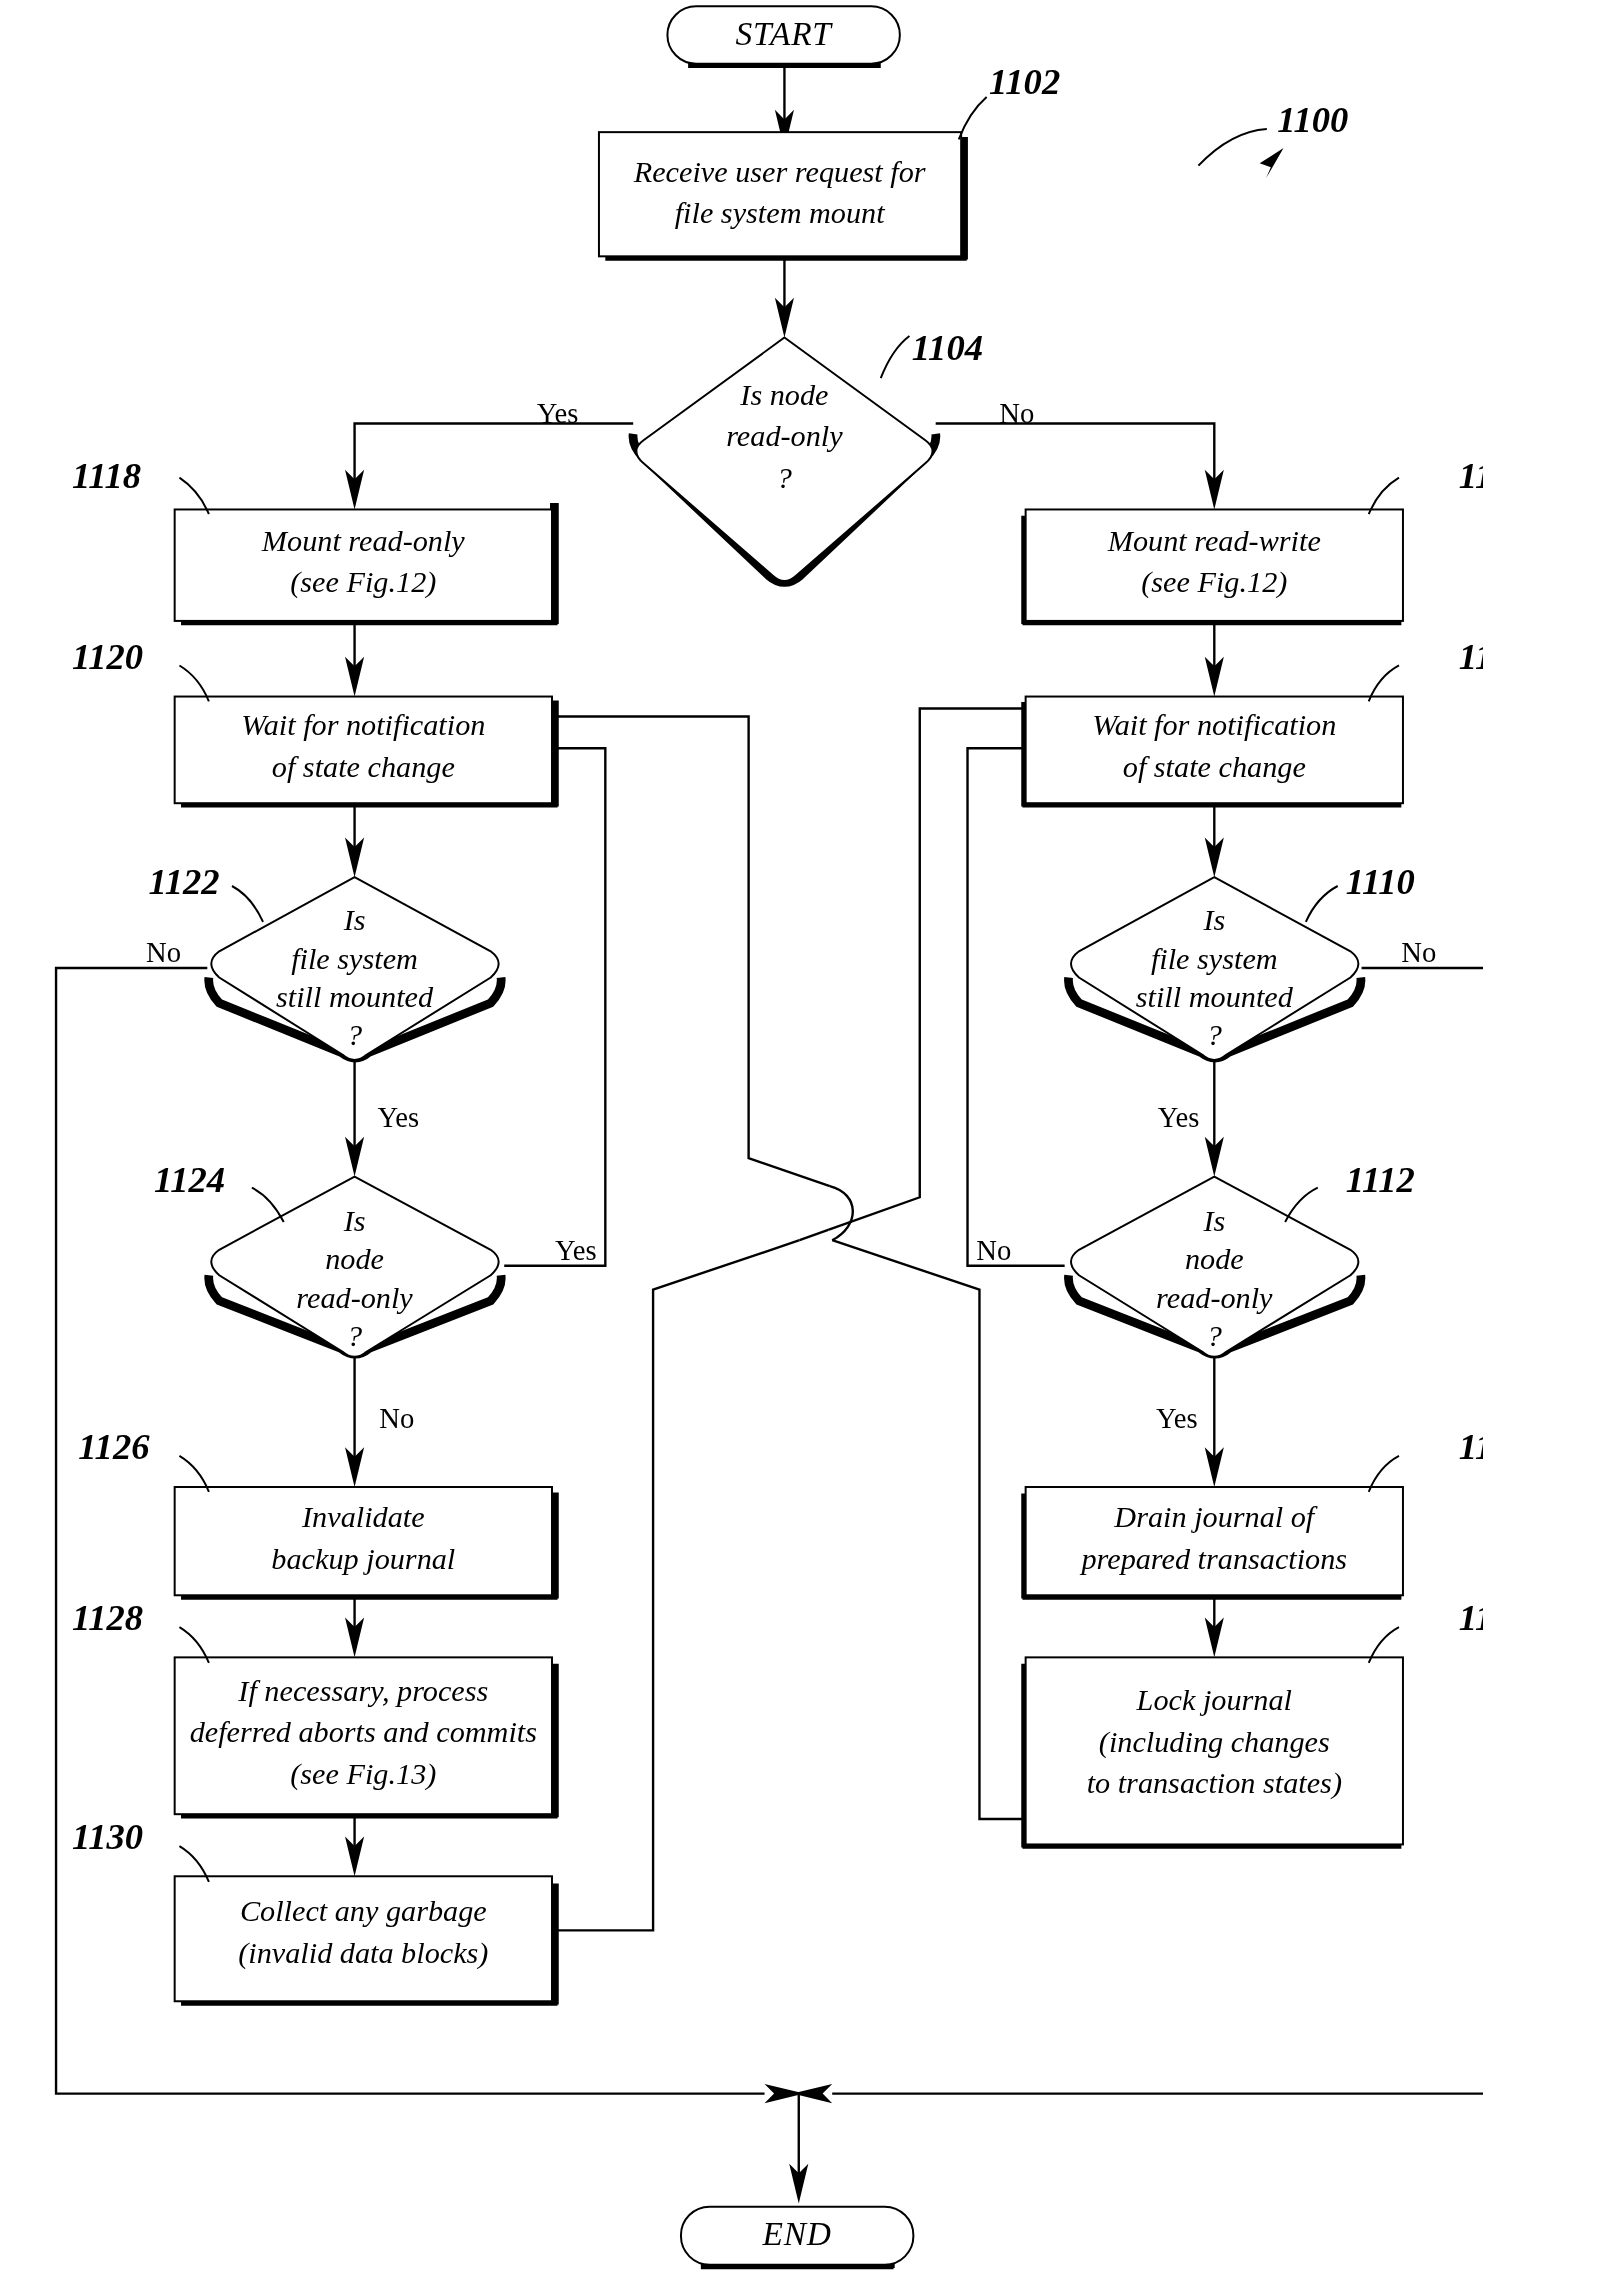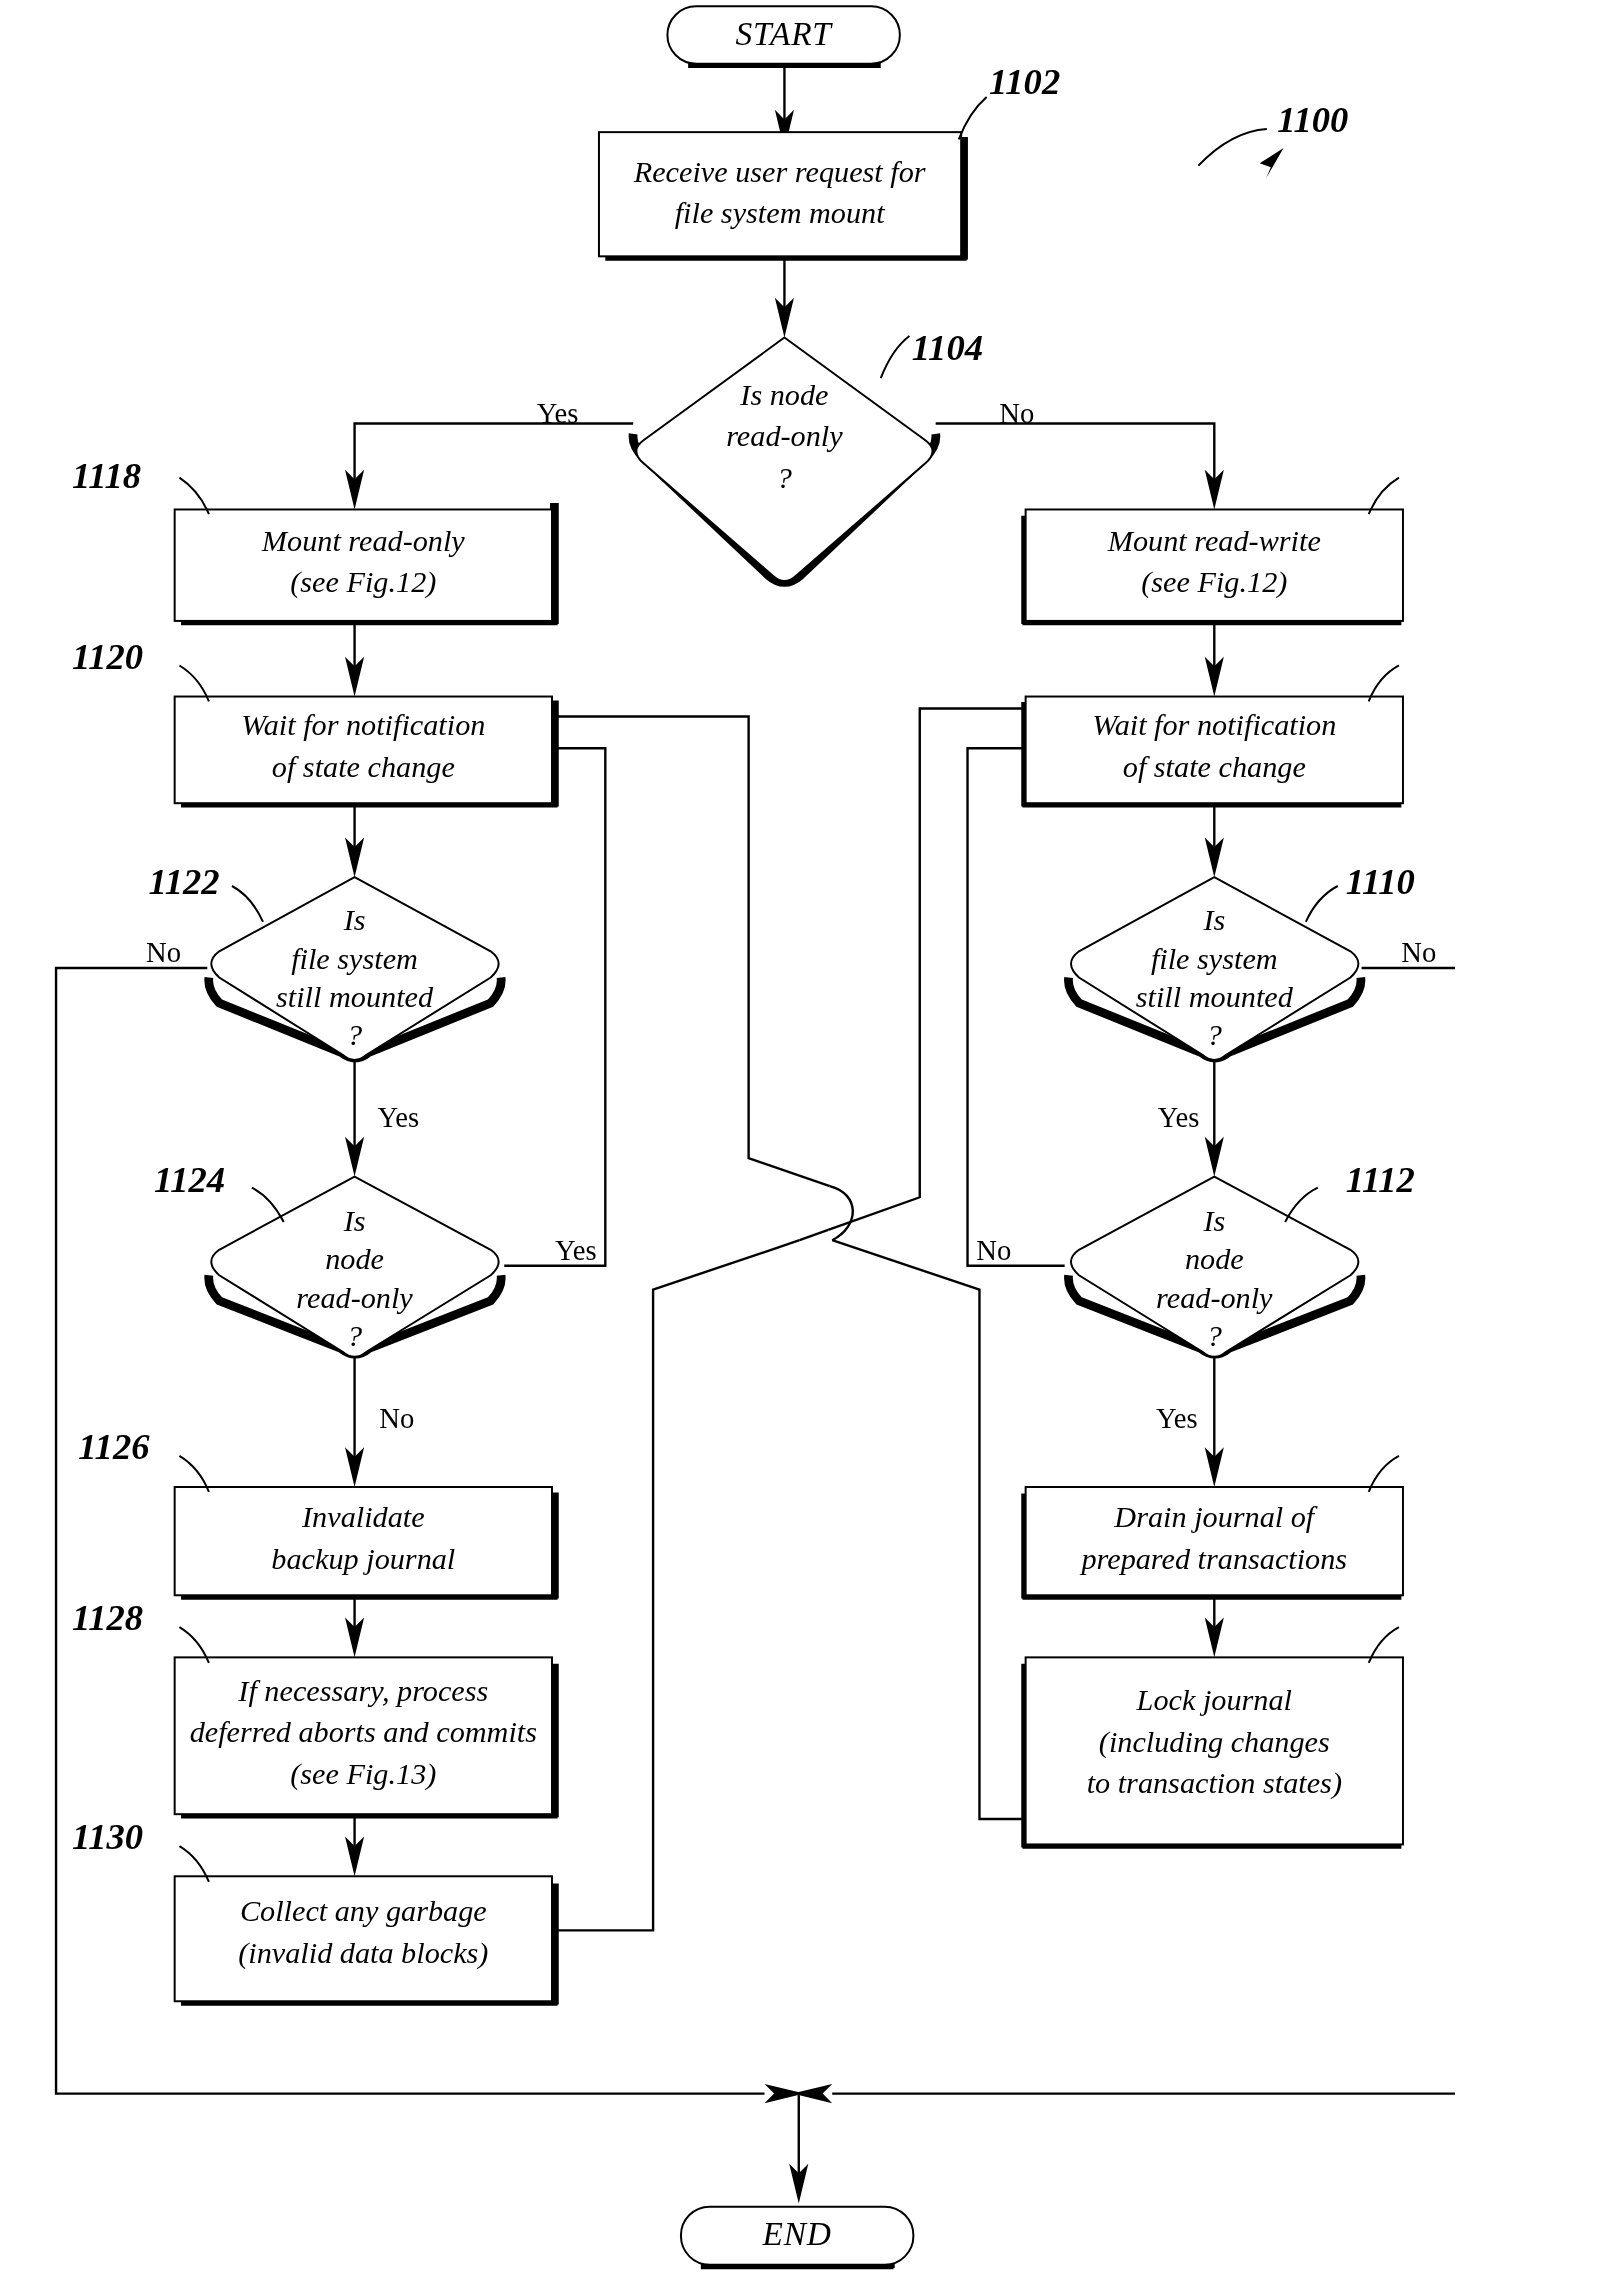--- a/index.html
+++ b/index.html
@@ -7,20 +7,21 @@
     padding: 0;
     background: #ffffff;
   }
   #page {
     position: relative;
     width: 1455px;
     height: 2295px;
     background: #ffffff;
     overflow: hidden;
     font-family: "Liberation Serif", "DejaVu Serif", serif;
+    padding-left: 28px;
   }
   svg.diagram {
     position: absolute;
     top: 0;
     left: 0;
     width: 1623px;
     height: 2295px;
   }
   
   .node-text {

